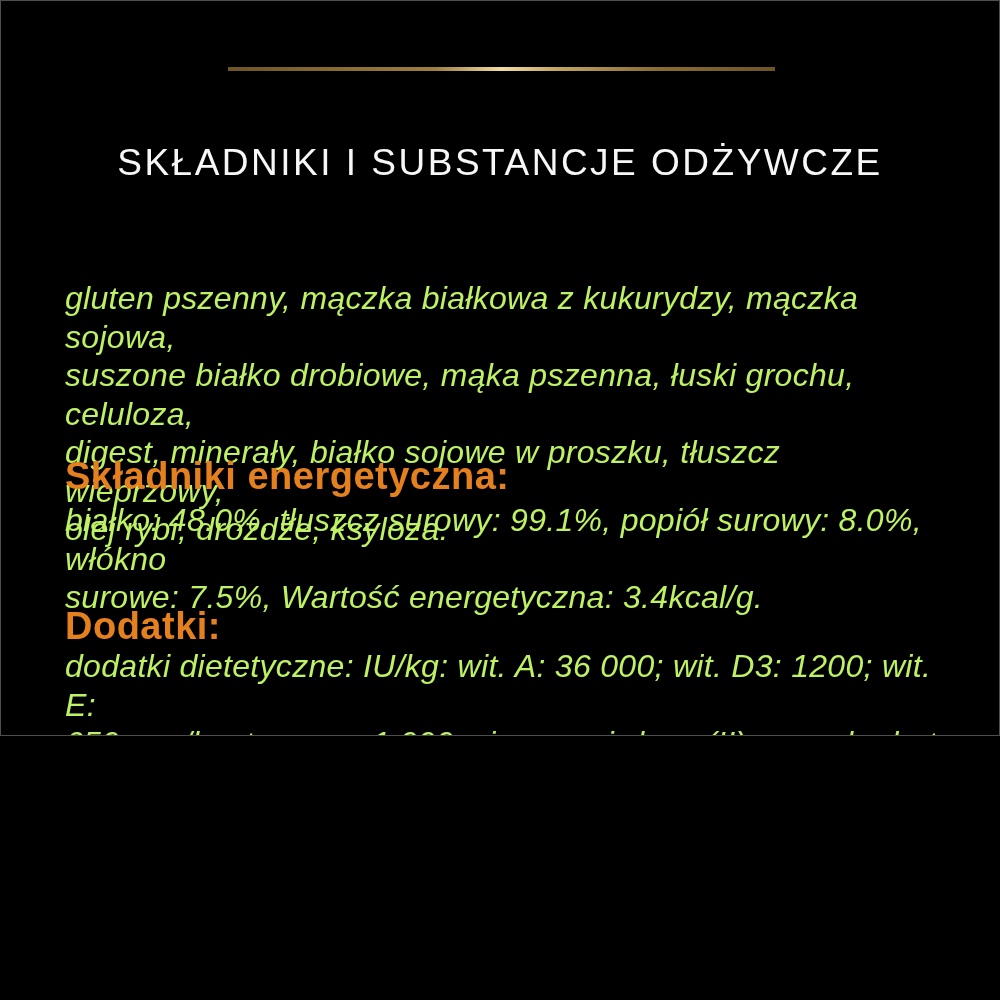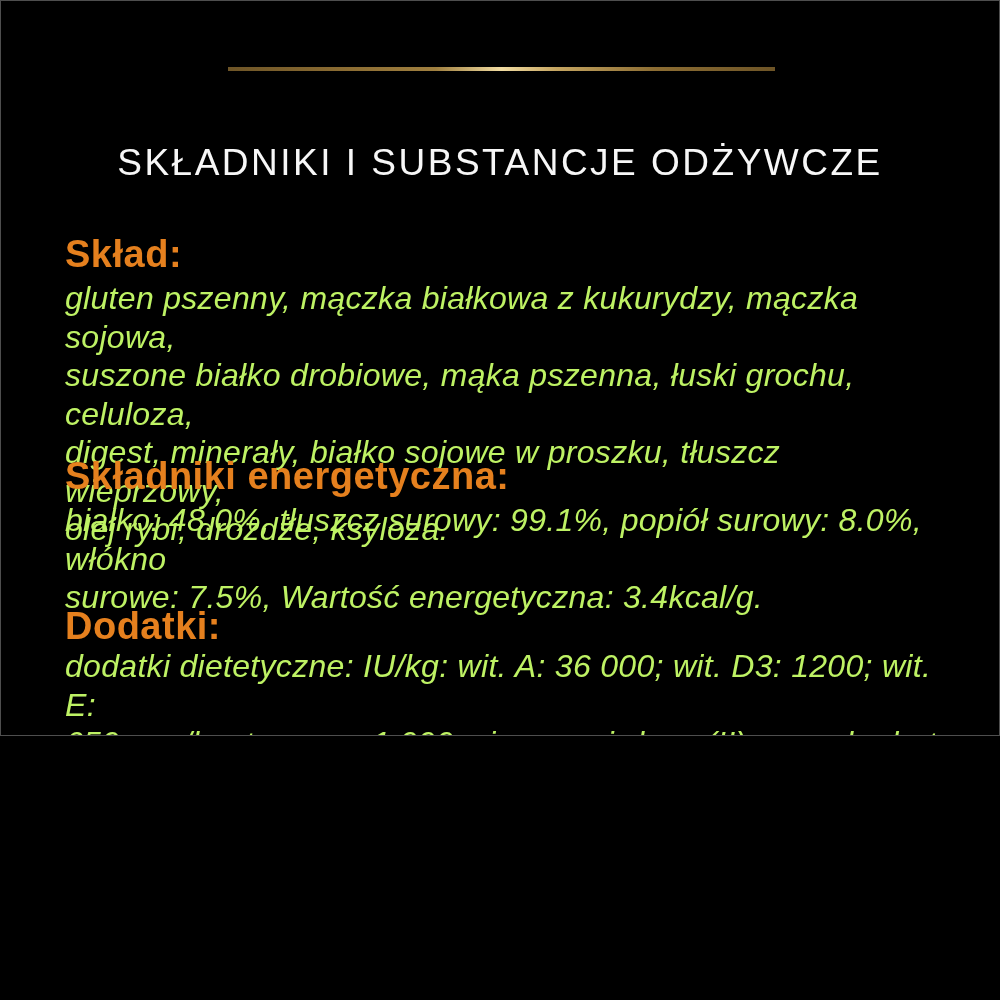--- a/index.html
+++ b/index.html
@@ -79,21 +79,20 @@
 </style>
 </head>
 <body>
 
 <div class="panel">
 
   <div class="gold-divider top"></div>
 
   <h1 class="page-title">SKŁADNIKI I SUBSTANCJE ODŻYWCZE</h1>
 
-  <h2 class="section-heading h-sklad">Skład:</h2>
   <p class="section-body b-sklad">gluten pszenny, mączka białkowa z kukurydzy, mączka sojowa,
 suszone białko drobiowe, mąka pszenna, łuski grochu, celuloza,
 digest, minerały, białko sojowe w proszku, tłuszcz wieprzowy,
 olej rybi, drożdże, ksyloza.</p>
 
   <h2 class="section-heading h-analit">Składniki energetyczna:</h2>
   <p class="section-body b-analit">białko: 48.0%, tłuszcz surowy: 99.1%, popiół surowy: 8.0%, włókno
 surowe: 7.5%, Wartość energetyczna: 3.4kcal/g.</p>
 
   <h2 class="section-heading h-dodatki">Dodatki:</h2>

